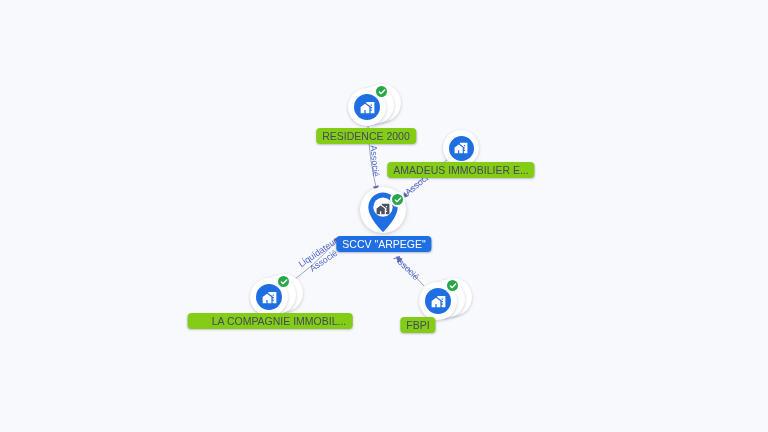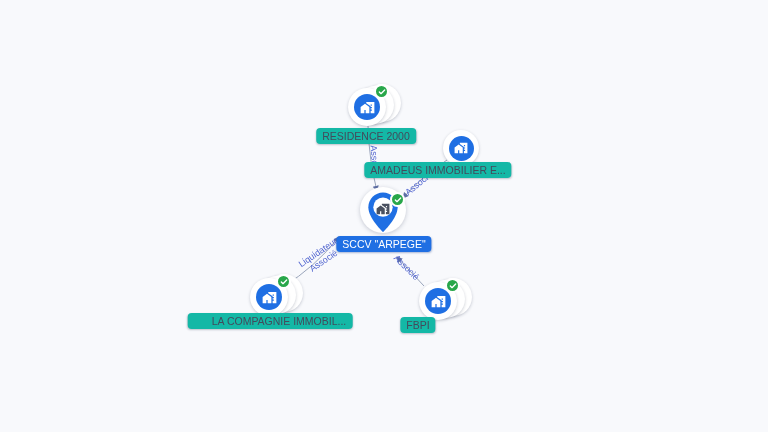--- a/index.html
+++ b/index.html
@@ -32,21 +32,21 @@
     display:flex;align-items:center;justify-content:center;
   }
   .badge{
     position:absolute;z-index:3;right:-3px;top:-4px;width:15px;height:15px;
     box-sizing:border-box;border:2px solid #fff;border-radius:50%;
     background:#28a74a;display:flex;align-items:center;justify-content:center;
   }
   
   .nlabel{
     position:absolute;z-index:4;transform:translateX(-50%);
-    background:#14b8a6;color:#434b5c;font-size:10.5px;line-height:12px;
+    background:#84cc16;color:#434b5c;font-size:10.5px;line-height:12px;
     padding:2px 6px;border-radius:4px;white-space:nowrap;
     box-shadow:0 1px 2px rgba(40,50,80,.28);
   }
   .nlabel.blue{background:#1f6fe3;color:#ffffff;box-shadow:0 1px 2px rgba(20,60,140,.35);}
 
   
   .halo{
     position:absolute;left:360px;top:187px;width:46px;height:46px;border-radius:50%;
     background:#ffffff;box-shadow:0 1px 4px rgba(40,50,80,.25);z-index:3;
   }
@@ -106,21 +106,21 @@
   <div class="node" style="left:443px;top:130px;width:36px;height:36px;">
     <div class="ncirc main" style="width:36px;height:36px;">
       <div class="bluec" style="width:25px;height:25px;">
         <svg viewBox="0 0 24 24" width="14" height="14" fill="#ffffff">
           <path fill-rule="evenodd" d="M10 3v2.1l7 5V21h6V3zm9 6h-2V7h2zm0 4h-2v-2h2zm0 4h-2v-2h2z"></path>
           <path d="M1 11v10h6v-5h2v5h6V11L8 6z"></path>
         </svg>
       </div>
     </div>
   </div>
-  <div class="nlabel" style="left:438px;top:162px;">AMADEUS IMMOBILIER E...</div>
+  <div class="nlabel" style="left:461px;top:162px;">AMADEUS IMMOBILIER E...</div>
 
   <div class="halo"></div>
   <div class="pinwrap">
     <svg viewBox="0 0 24 30" width="40" height="44">
       <path d="M12 1C6.5 1 2 5.5 2 11c0 7.5 10 17 10 17s10-9.5 10-17C22 5.5 17.5 1 12 1z" fill="#1f6fe3"></path>
       <circle cx="12" cy="11" r="6.6" fill="#ffffff"></circle>
     </svg>
   </div>
   <div class="pin-icon-inner">
     <svg viewBox="0 0 24 24" width="14" height="14" fill="#4a5160">

